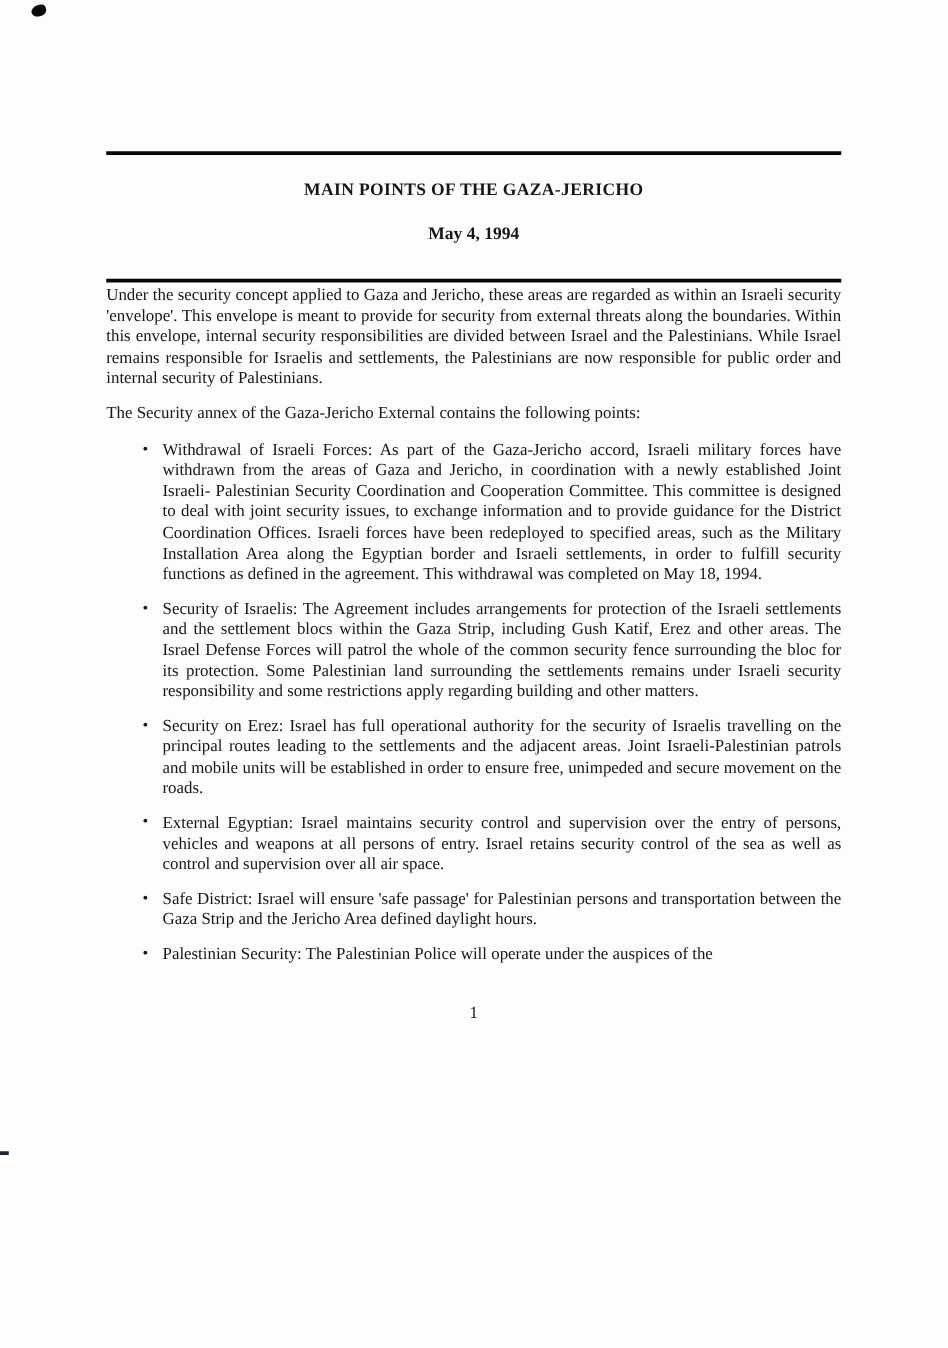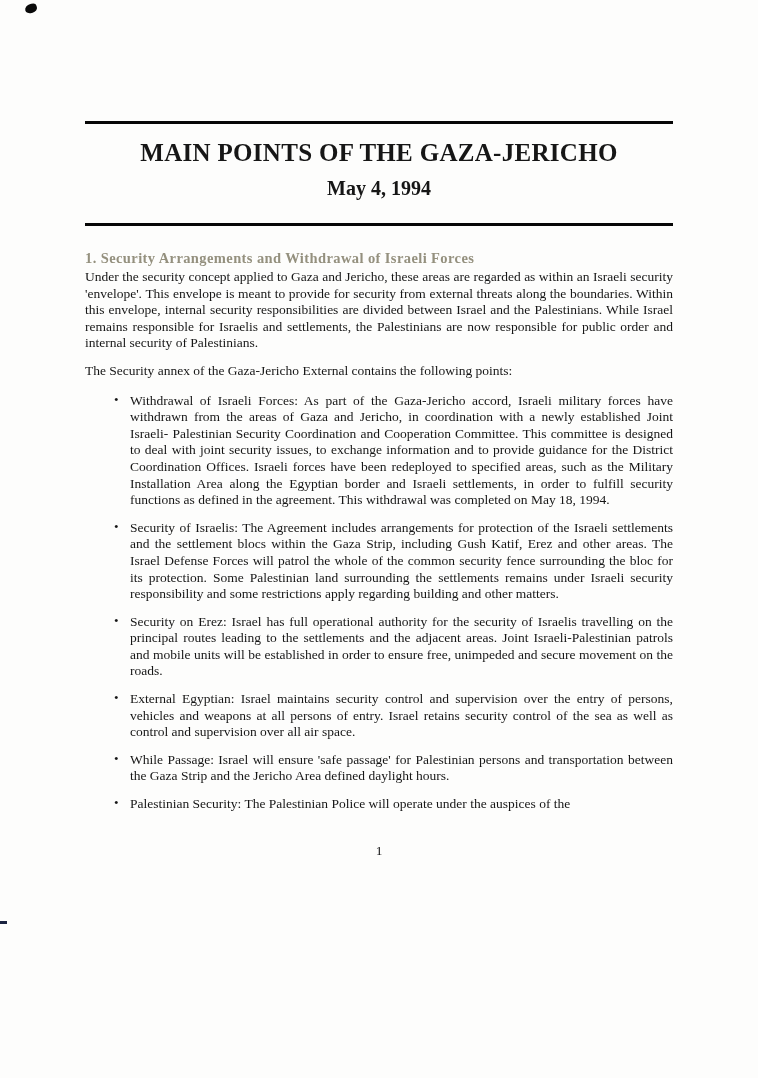--- a/index.html
+++ b/index.html
@@ -20,29 +20,29 @@
     width: 588px;
   }
   .rule {
     height: 3px;
     background: #060606;
   }
   .rule-top { margin-top: 121px; }
   .rule-bottom { margin-top: 24px; }
   .doc-title {
     margin-top: 14px;
-    font-size: 25px;
+    font-size: 14px;
     line-height: 30px;
     font-weight: bold;
     text-align: center;
     letter-spacing: 0.3px;
   }
   .doc-date {
     margin-top: 9px;
-    font-size: 20px;
+    font-size: 14px;
     line-height: 22px;
     font-weight: bold;
     text-align: center;
   }
   .section-heading {
     margin-top: 23px;
     font-size: 14.5px;
     line-height: 18px;
     font-weight: bold;
     color: #94907e;
@@ -108,21 +108,20 @@
   <div class="rule rule-top"></div>
 
   <h1 class="doc-title">
     <span>MAIN POINTS OF THE GAZA-JERICHO</span><br>
   </h1>
 
   <h2 class="doc-date">May 4, 1994</h2>
 
   <div class="rule rule-bottom"></div>
 
-  <div class="section-heading">1. Security Arrangements and Withdrawal of Israeli Forces</div>
 
   <p class="body-text intro-para">Under the security concept applied to Gaza and Jericho, these areas are regarded as within an Israeli security 'envelope'. This envelope is meant to provide for security from external threats along the boundaries. Within this envelope, internal security responsibilities are divided between Israel and the Palestinians. While Israel remains responsible for Israelis and settlements, the Palestinians are now responsible for public order and internal security of Palestinians.</p>
 
   <p class="body-text annex-para">The Security annex of the Gaza-Jericho External contains the following points:</p>
 
   <ul class="bullet-list">
 
     <li class="bullet-item body-text">
       <span class="bullet-marker">•</span>
       <span class="bullet-lead">Withdrawal of Israeli Forces</span><span>: As part of the Gaza-Jericho accord, Israeli military forces have withdrawn from the areas of Gaza and Jericho, in coordination with a newly established Joint Israeli- Palestinian Security Coordination and Cooperation Committee. This committee is designed to deal with joint security issues, to exchange information and to provide guidance for the District Coordination Offices. Israeli forces have been redeployed to specified areas, such as the Military Installation Area along the Egyptian border and Israeli settlements, in order to fulfill security functions as defined in the agreement. This withdrawal was completed on May 18, 1994.</span>
@@ -138,21 +137,21 @@
       <span class="bullet-lead">Security on Erez</span><span>: Israel has full operational authority for the security of Israelis travelling on the principal routes leading to the settlements and the adjacent areas. Joint Israeli-Palestinian patrols and mobile units will be established in order to ensure free, unimpeded and secure movement on the roads.</span>
     </li>
 
     <li class="bullet-item body-text">
       <span class="bullet-marker">•</span>
       <span class="bullet-lead">External Egyptian</span><span>: Israel maintains security control and supervision over the entry of persons, vehicles and weapons at all persons of entry. Israel retains security control of the sea as well as control and supervision over all air space.</span>
     </li>
 
     <li class="bullet-item body-text">
       <span class="bullet-marker">•</span>
-      <span class="bullet-lead">While Passage</span><span>: Israel will ensure 'safe passage' for Palestinian persons and transportation between the Gaza Strip and the Jericho Area defined daylight hours.</span>
+      <span class="bullet-lead">Safe District</span><span>: Israel will ensure 'safe passage' for Palestinian persons and transportation between the Gaza Strip and the Jericho Area defined daylight hours.</span>
     </li>
 
     <li class="bullet-item body-text">
       <span class="bullet-marker">•</span>
       <span class="bullet-lead">Palestinian Security</span><span>: The Palestinian Police will operate under the auspices of the</span>
     </li>
 
   </ul>
 
   <div class="page-number">1</div>

